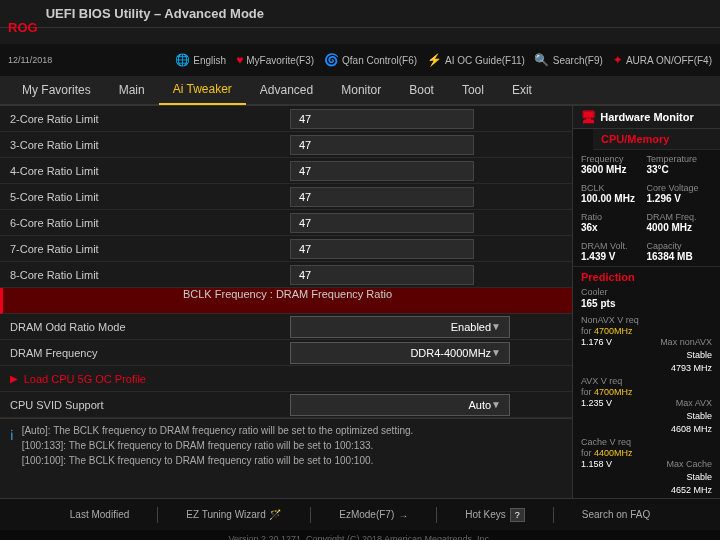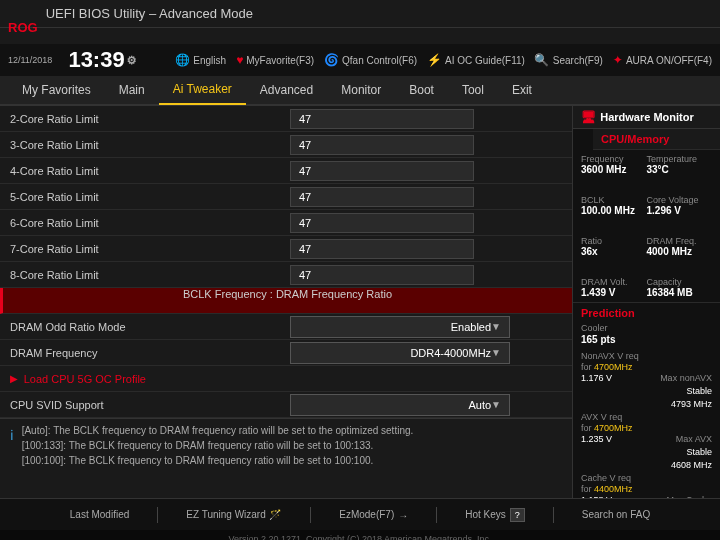--- a/index.html
+++ b/index.html
@@ -25,21 +25,21 @@
     .title-bar-logo {
       color: #e8001c;
       font-weight: bold;
       font-size: 13px;
       margin-right: 8px;
       margin-top: 28px;
     }
     .title-bar-text {
       color: #ccc;
       font-size: 13px;
-      font-weight: normal;
+      font-weight: bold;
     }
 
     
     .info-bar {
       background: #111;
       display: flex;
       align-items: center;
       padding: 3px 8px;
       height: 32px;
       gap: 16px;
@@ -229,21 +229,21 @@
       font-size: 11px;
       font-weight: bold;
       color: #e8001c;
       border-bottom: 1px solid #2a2a2a;
       margin-left: 20px;
     }
     .hw-grid {
       display: grid;
       grid-template-columns: 1fr 1fr;
       padding: 4px 8px;
-      gap: 20px 0;
+      gap: 8px 0;
       border-bottom: 1px solid #2a2a2a;
     }
     .hw-label {
       color: #888;
       font-size: 9px;
     }
     .hw-value {
       color: #fff;
       font-size: 10px;
       font-weight: bold;
@@ -323,24 +323,20 @@
 <body>
 
 <div class="title-bar">
   <span class="title-bar-logo">ROG</span>
   <span class="title-bar-text">UEFI BIOS Utility – Advanced Mode</span>
 </div>
 
 <div class="info-bar">
   <div class="datetime">
     <span>12/11/2018</span>
-  </div>
-  <div class="clock">
-    <span>13:39</span>
-    <span class="clock-gear">⚙</span>
   </div>
   <div class="info-shortcuts">
     <div class="shortcut-item">
       <span class="shortcut-icon">🌐</span>
       <span>English</span>
     </div>
     <div class="shortcut-item">
       <span class="shortcut-icon">♥</span>
       <span>MyFavorite(F3)</span>
     </div>

